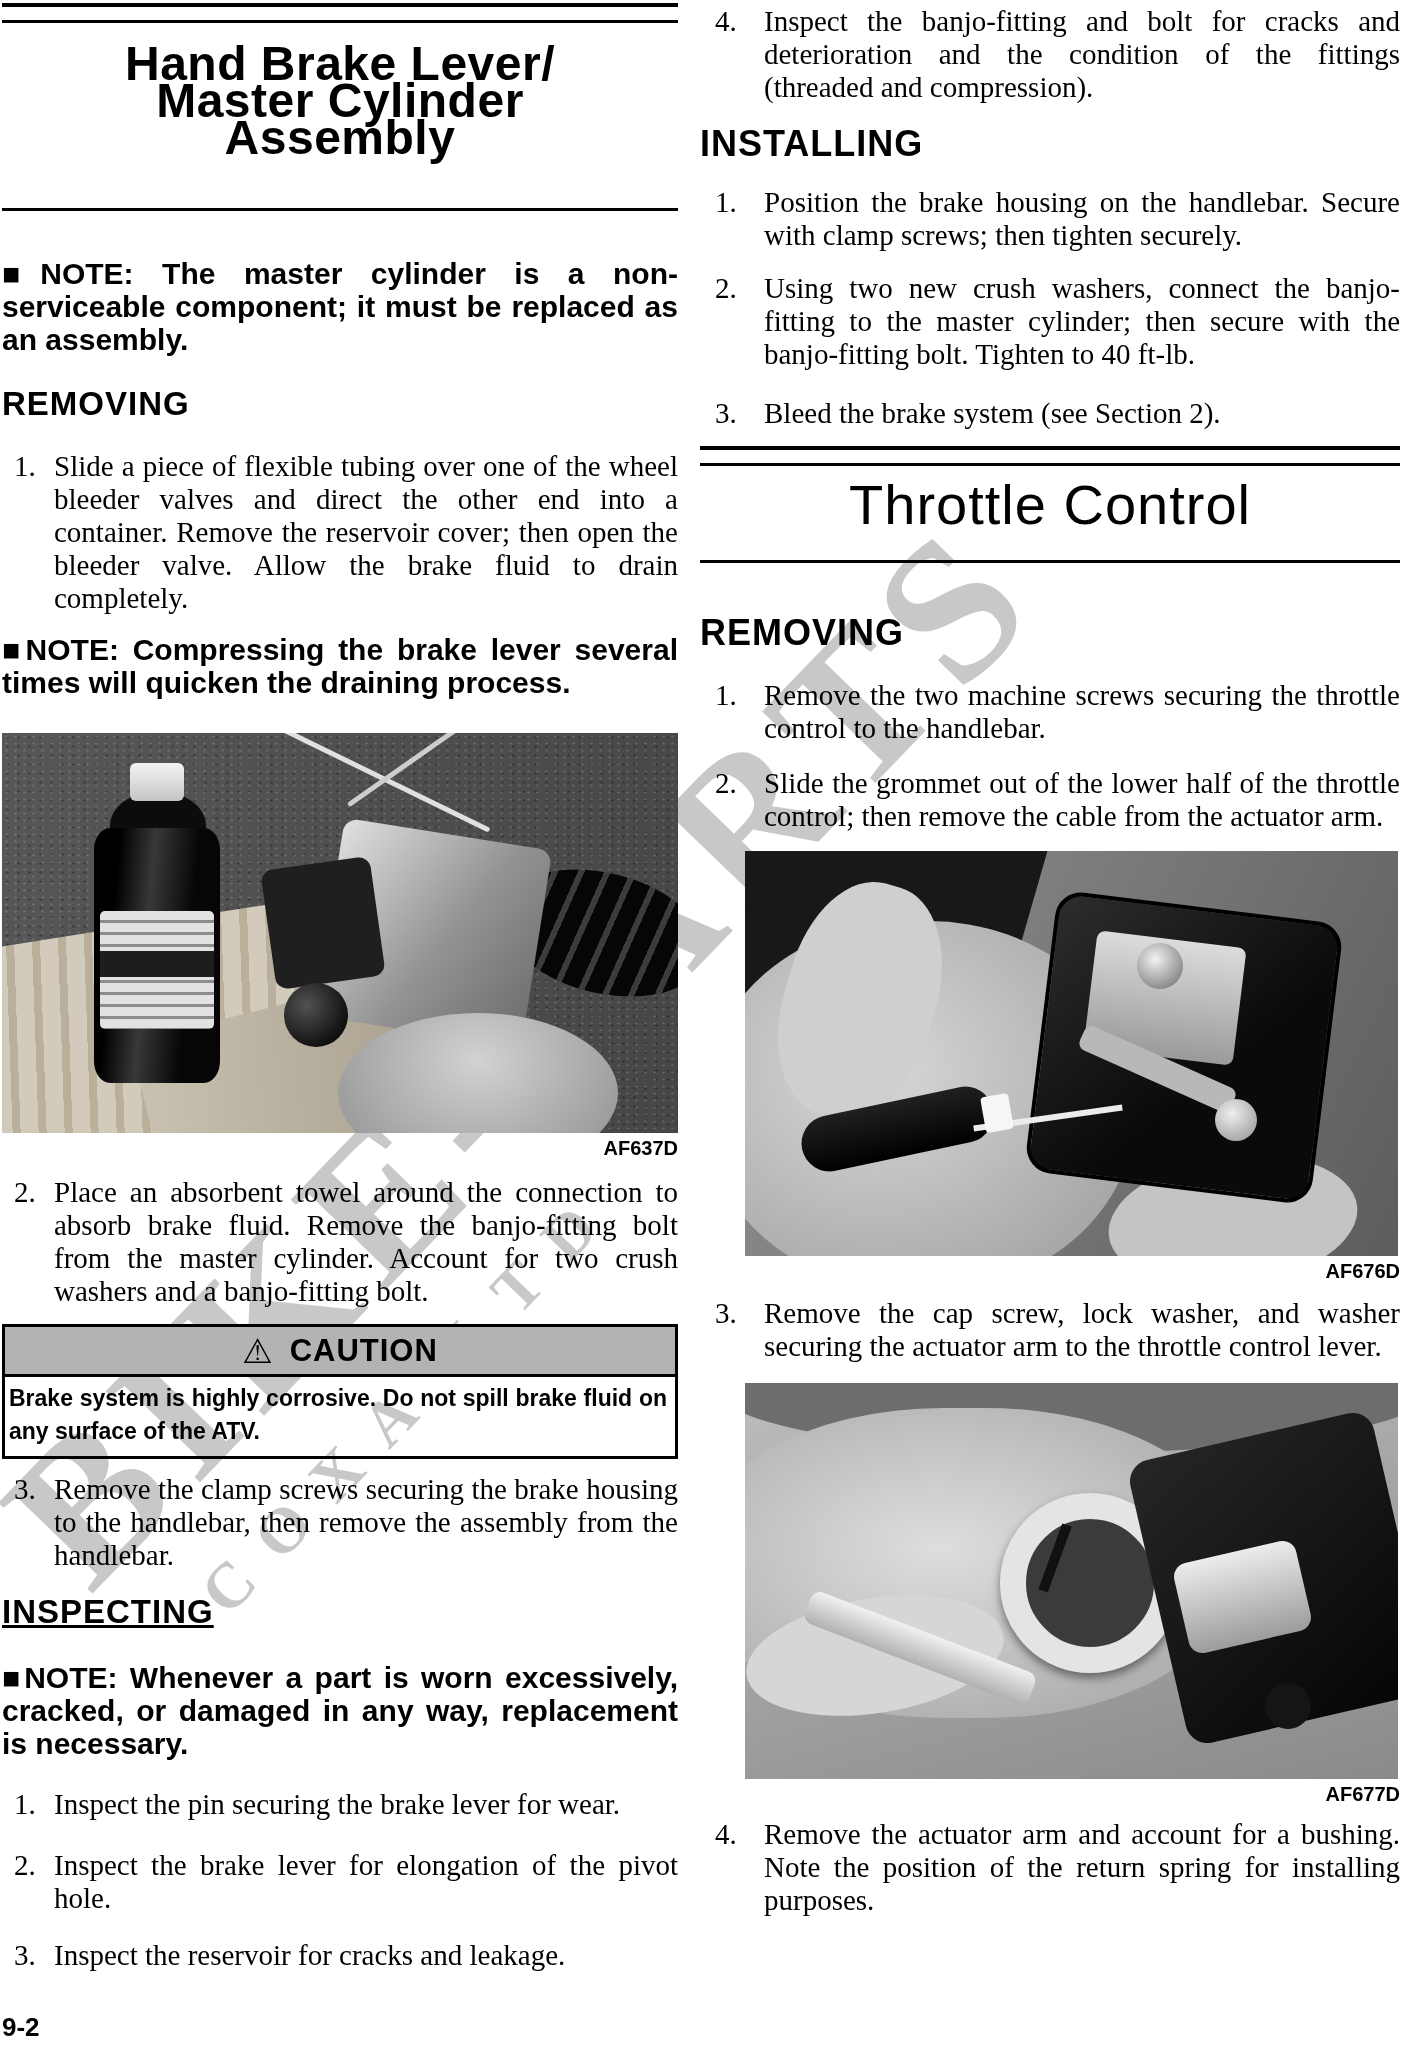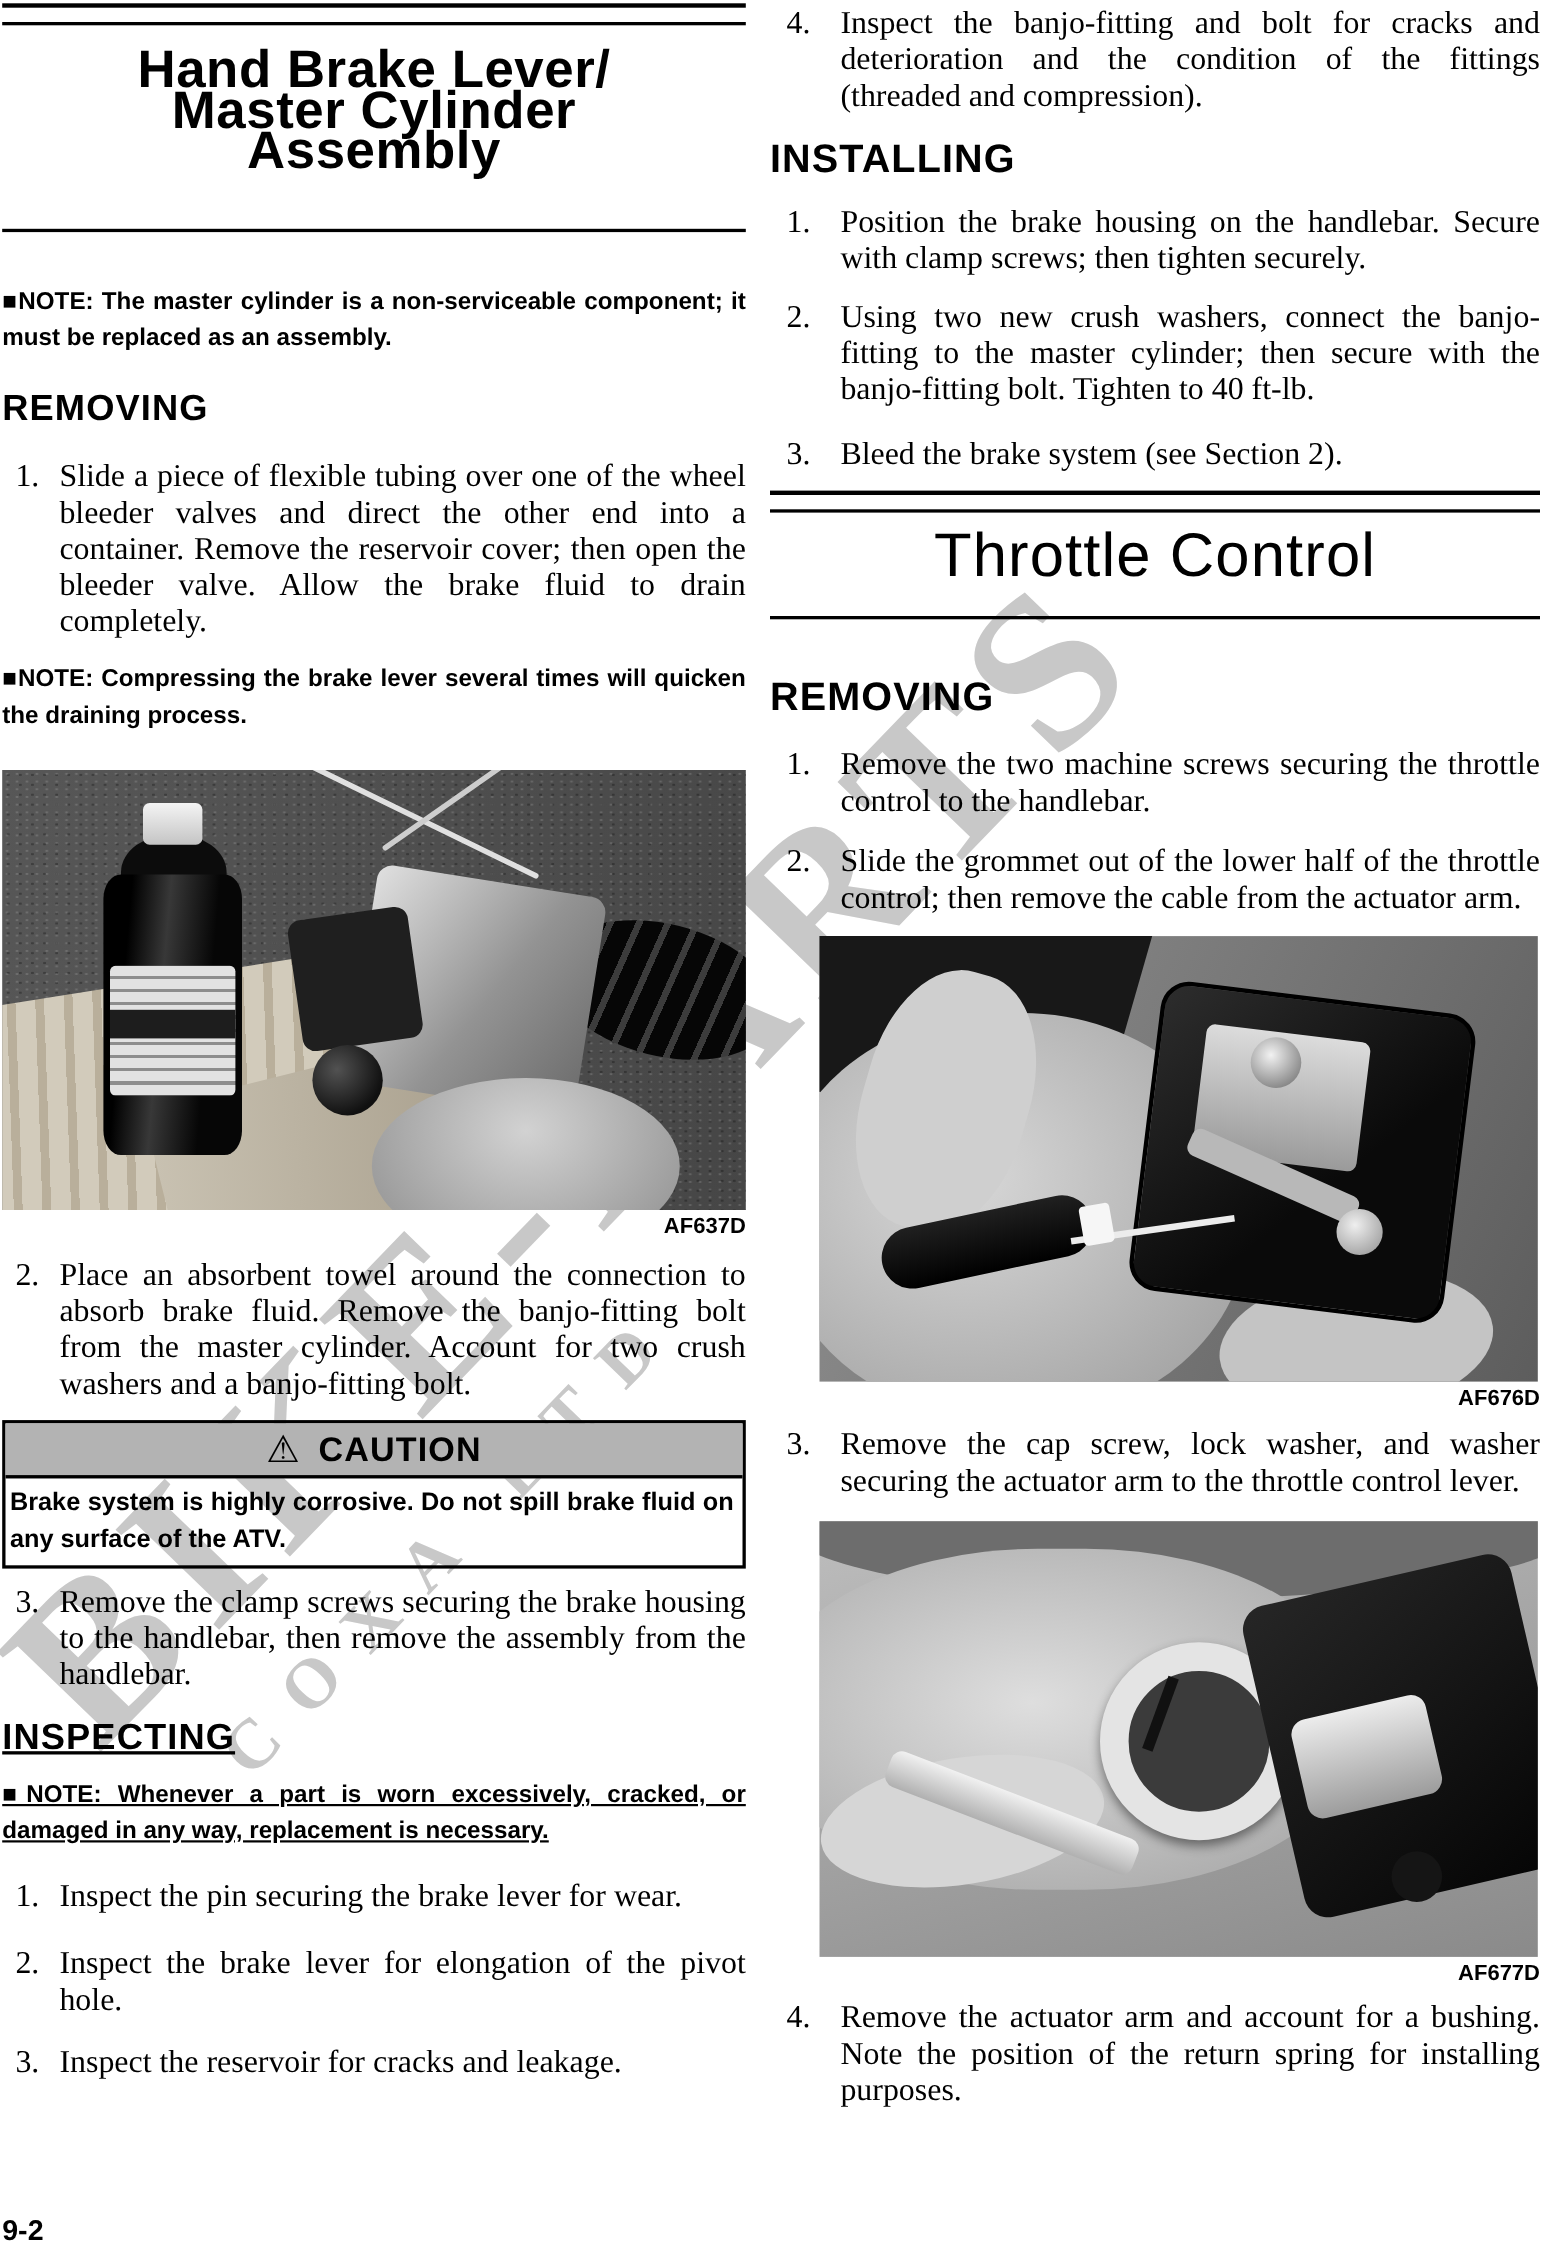--- a/index.html
+++ b/index.html
@@ -36,24 +36,24 @@
   }
   .col-right .sec-head{font-size:36px;}
   .big-title{
     margin-top:10px;text-align:center;
     font-family:"Liberation Sans",sans-serif;font-weight:400;
     font-size:56px;line-height:58px;letter-spacing:1px;
   }
   
   .note{
     font-family:"Liberation Sans",sans-serif;font-weight:bold;
-    font-size:22px;line-height:33px;text-align:justify;margin-top:46px;
+    font-size:30px;line-height:33px;text-align:justify;margin-top:46px;
   }
   .note.n2{margin-top:18px;}
-  .note.n3{margin-top:17px;text-decoration:underline;}
+  .note.n3{margin-top:31px;}
   .item{display:flex;margin-top:28px;}
   .item .num{flex:0 0 40px;padding-left:12px;font-size:29px;line-height:33px;}
   .col-right .item .num{flex:0 0 49px;padding-left:15px;}
   .item .itxt{flex:1;font-size:29px;line-height:33px;text-align:justify;}
   
   .photo{position:relative;overflow:hidden;z-index:2;}
   .photo *{position:absolute;}
   .caption{
     font-family:"Liberation Sans",sans-serif;font-weight:bold;
     font-size:20px;text-align:right;margin-top:4px;

